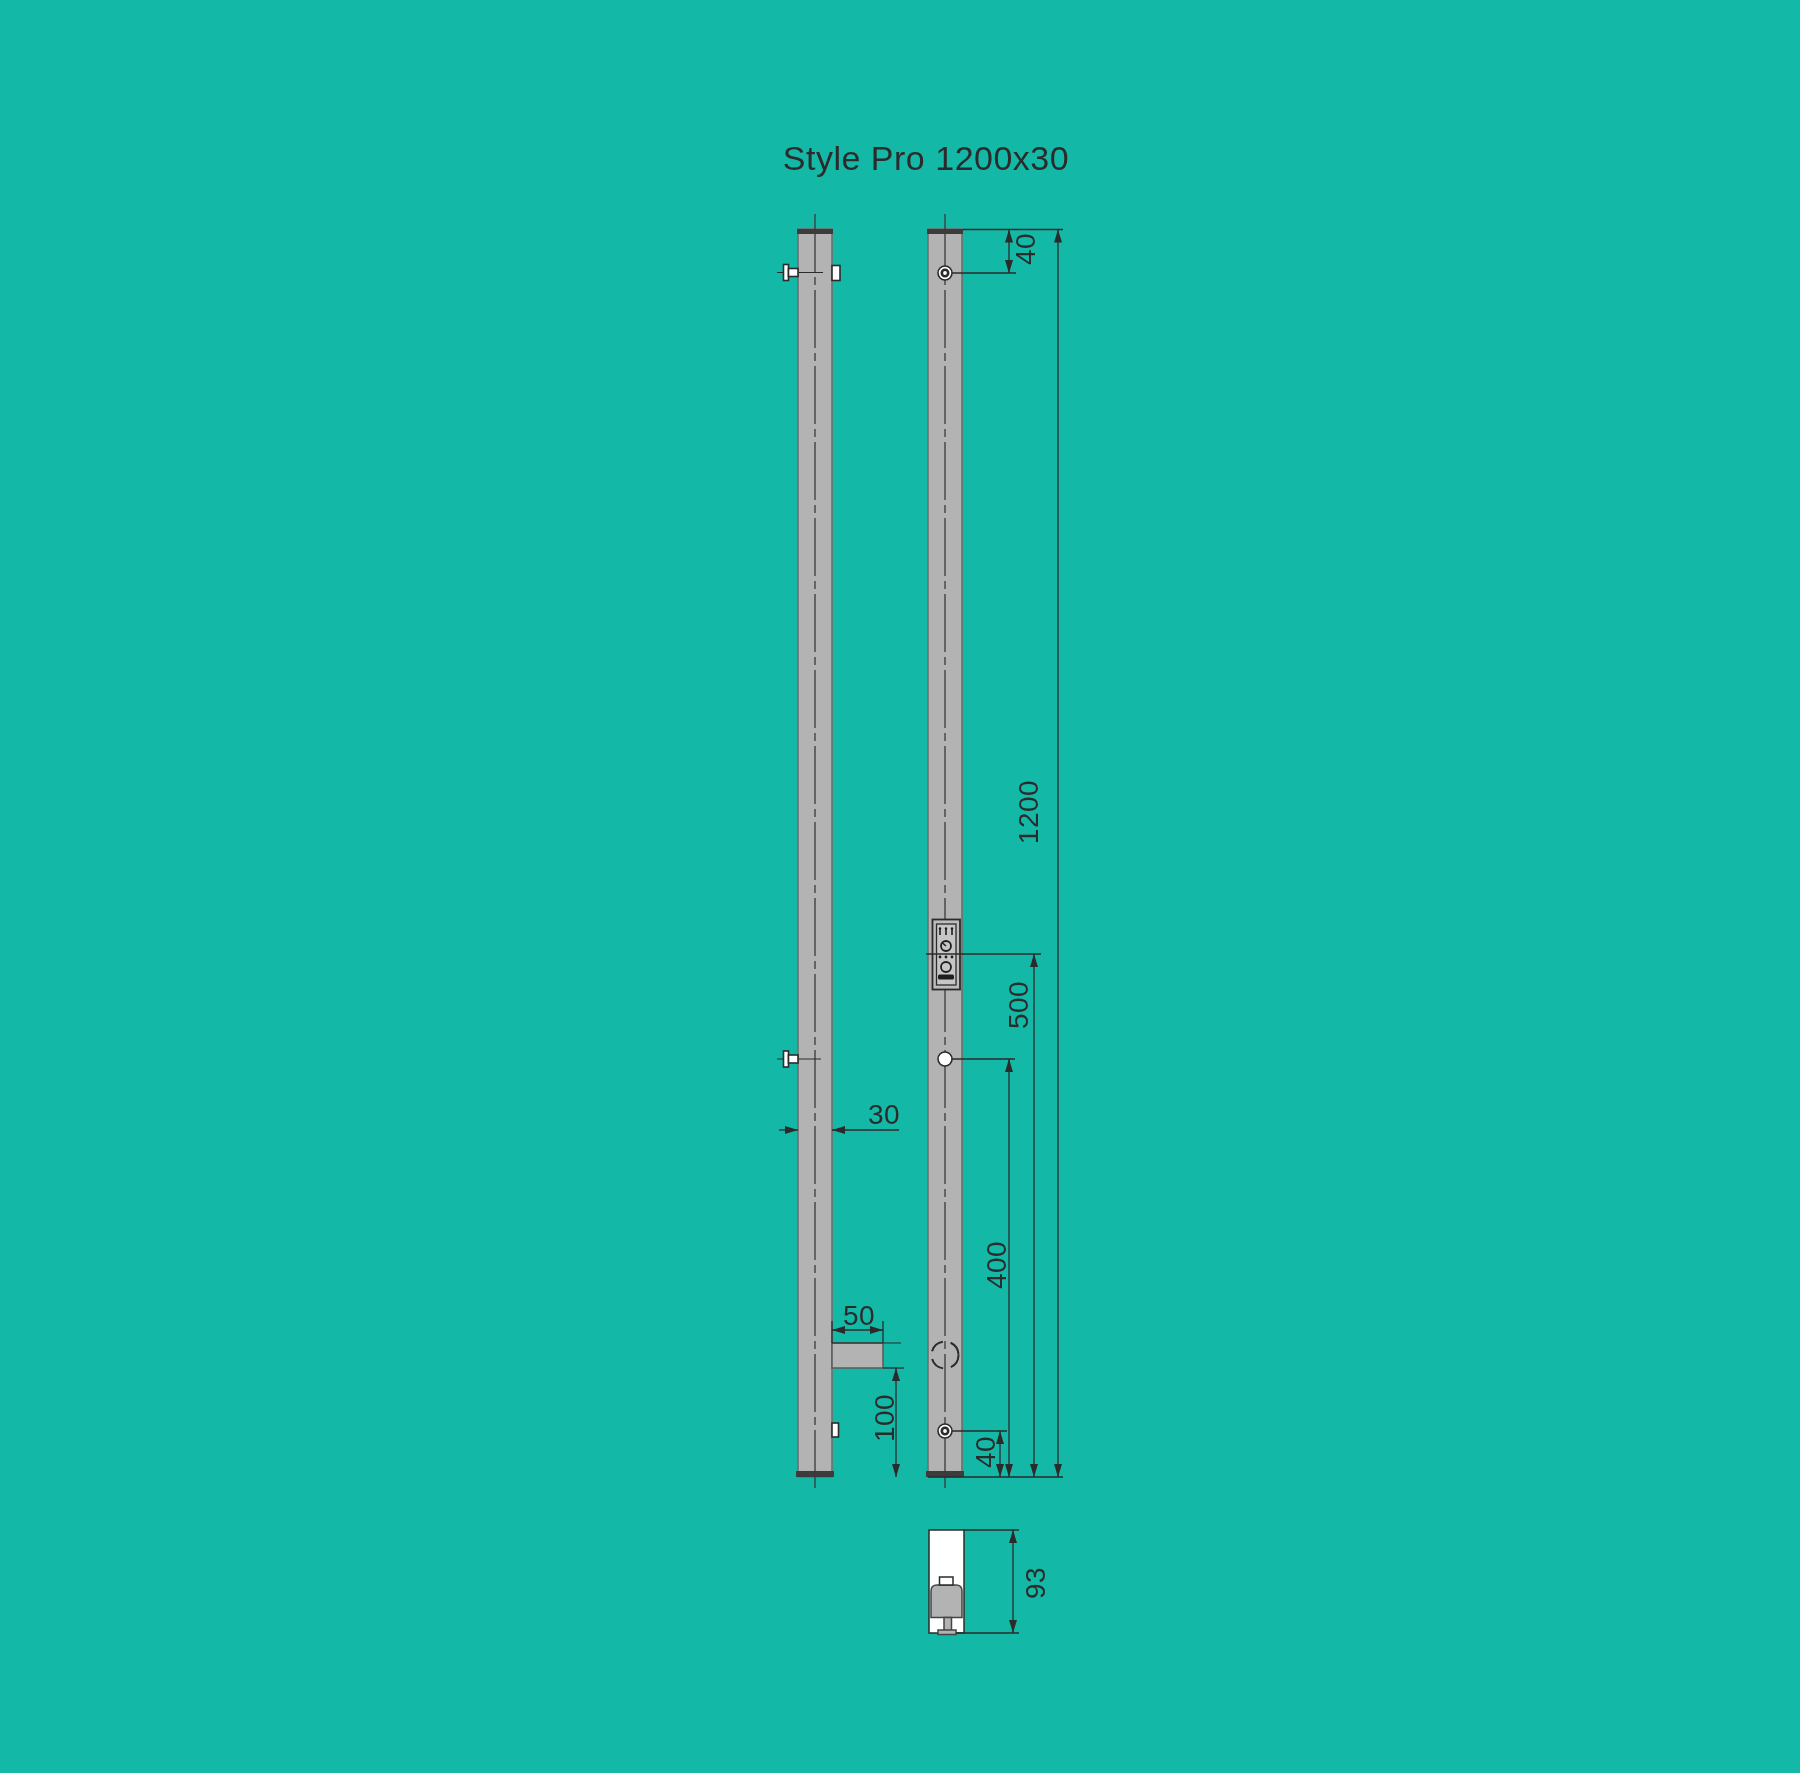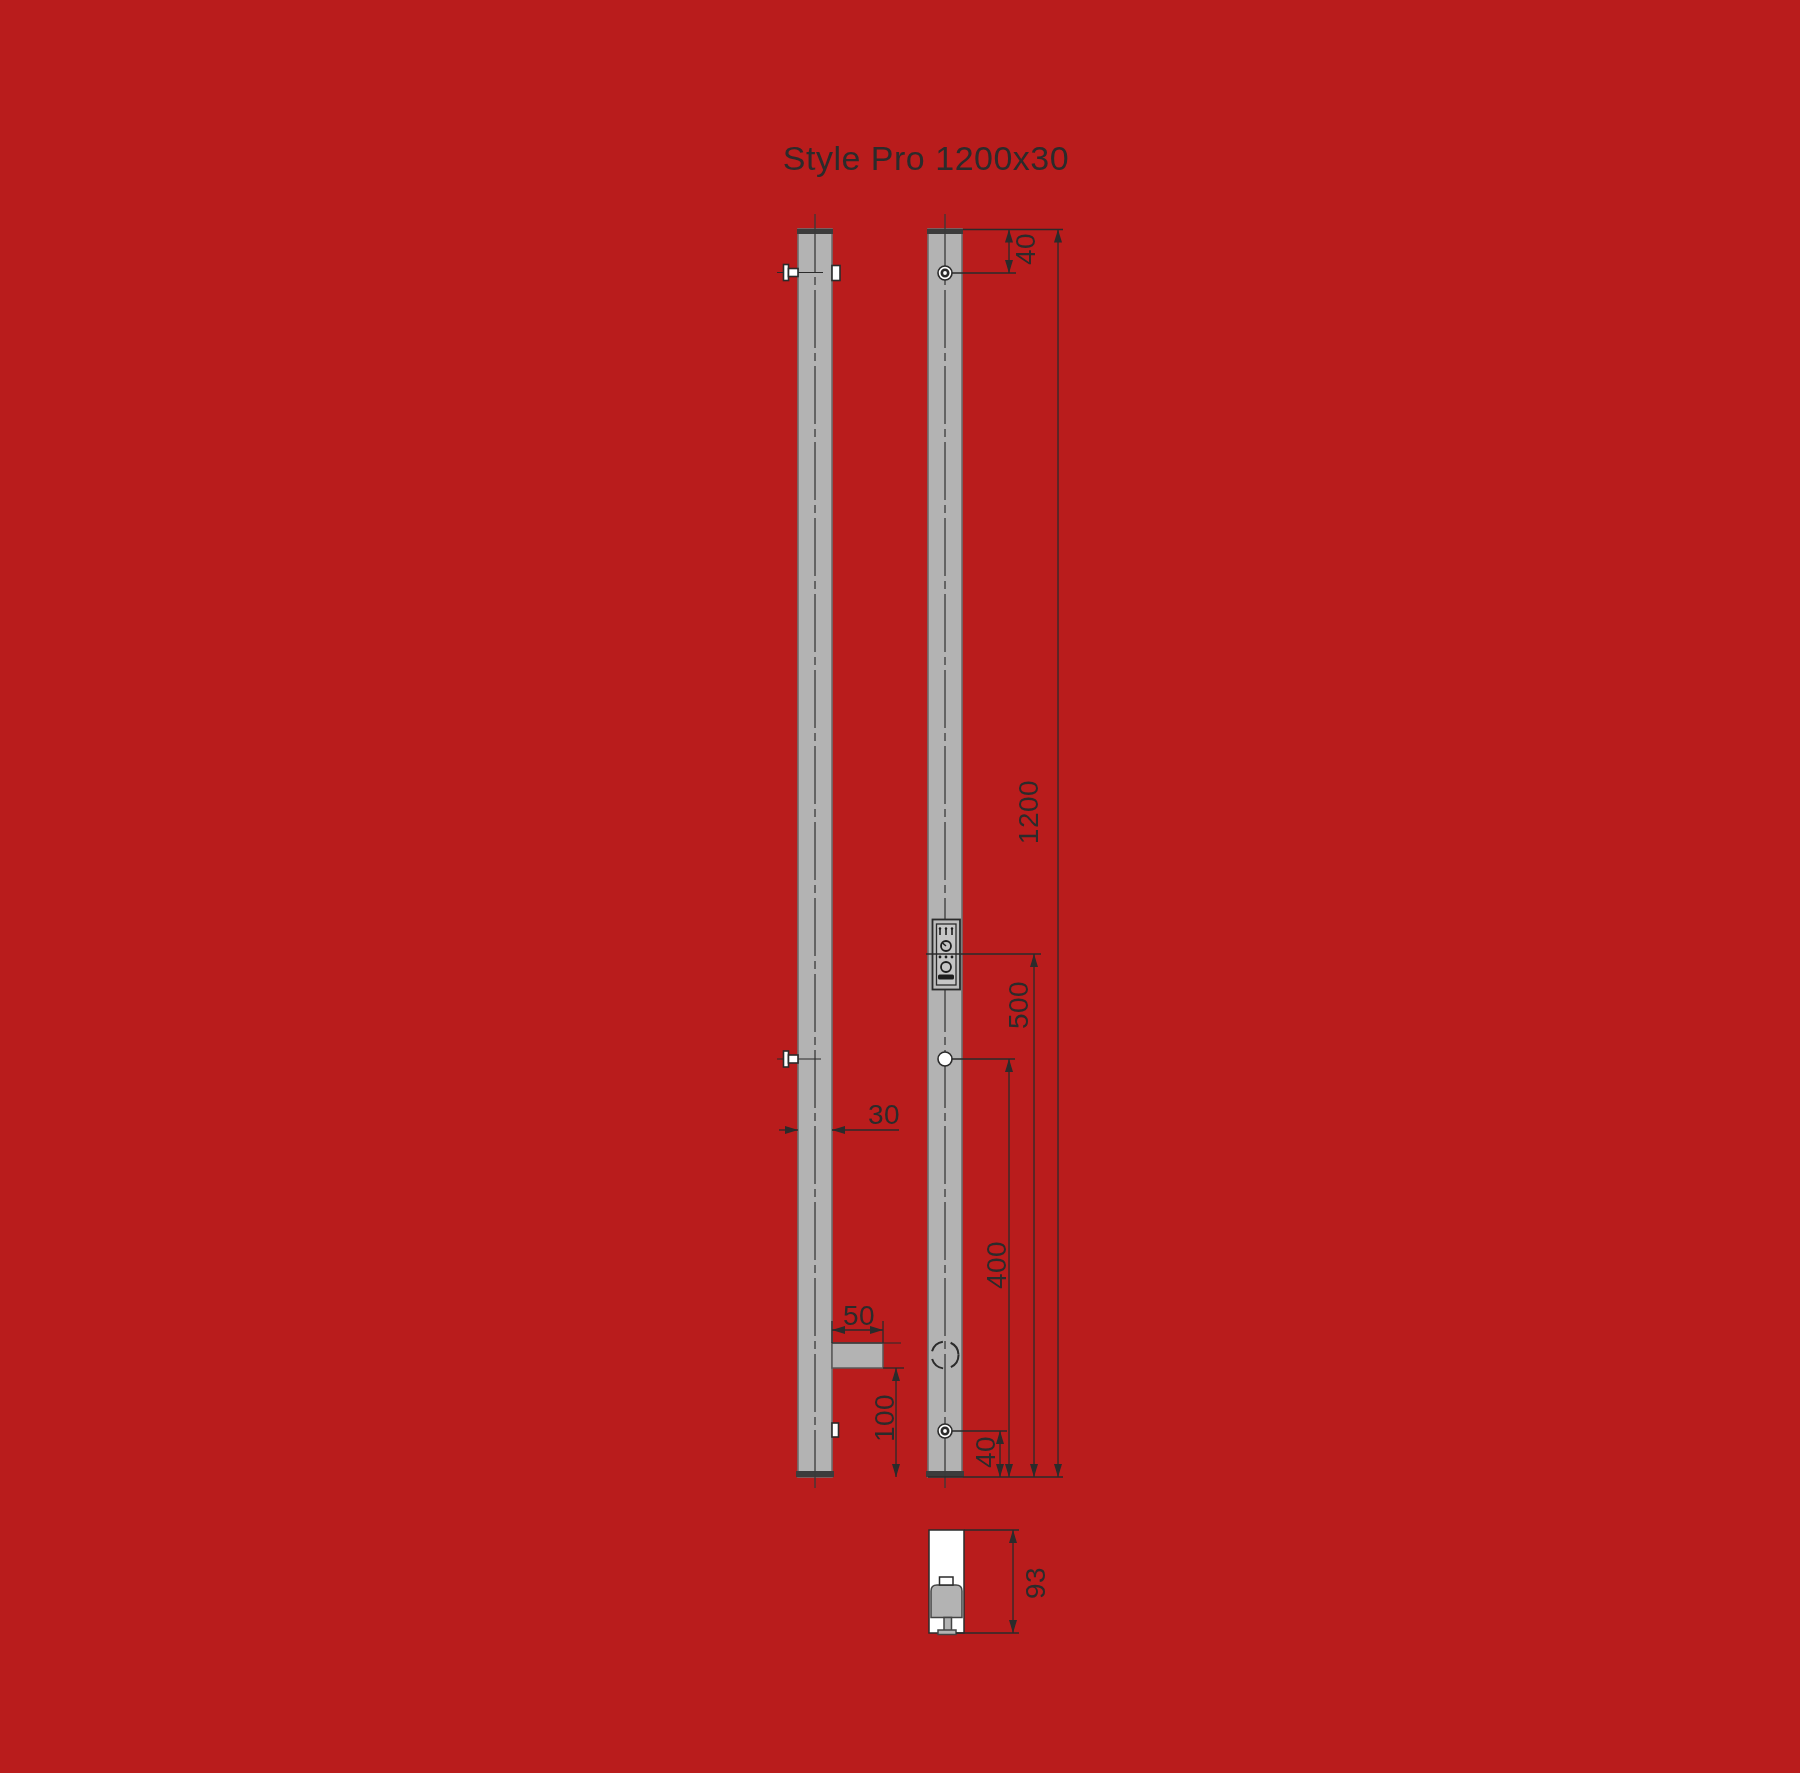--- a/index.html
+++ b/index.html
@@ -1,19 +1,19 @@
 <!DOCTYPE html>
 <html><head>
 <meta charset="utf-8">
 <style>
   html,body{margin:0;padding:0;background:#ffffff;}
   .canvas{
     position:relative;
     width:1800px;height:1773px;
-    background:#b91c1c;
+    background:#14b8a6;
     font-family:"Liberation Sans", sans-serif;
     overflow:hidden;
   }
   svg{position:absolute;left:0;top:0;}
   text{
     font-family:"Liberation Sans", sans-serif;
     fill:#2b2b2b;
   }
   .dim-text{font-size:28px;letter-spacing:0.5px;}
   .title-text{font-size:34px;letter-spacing:0.5px;}

